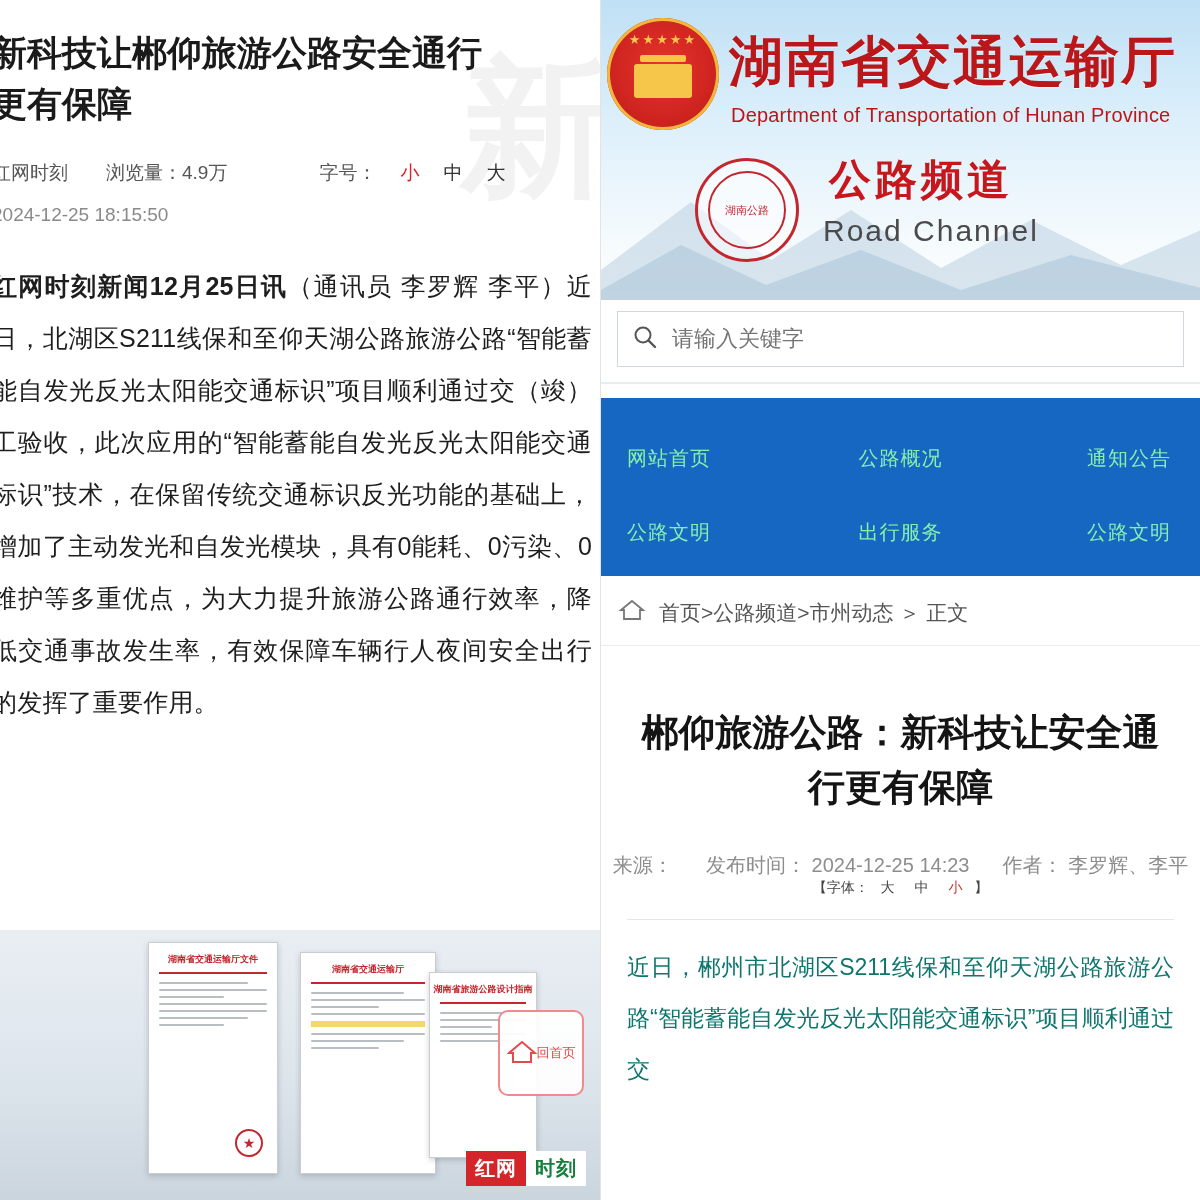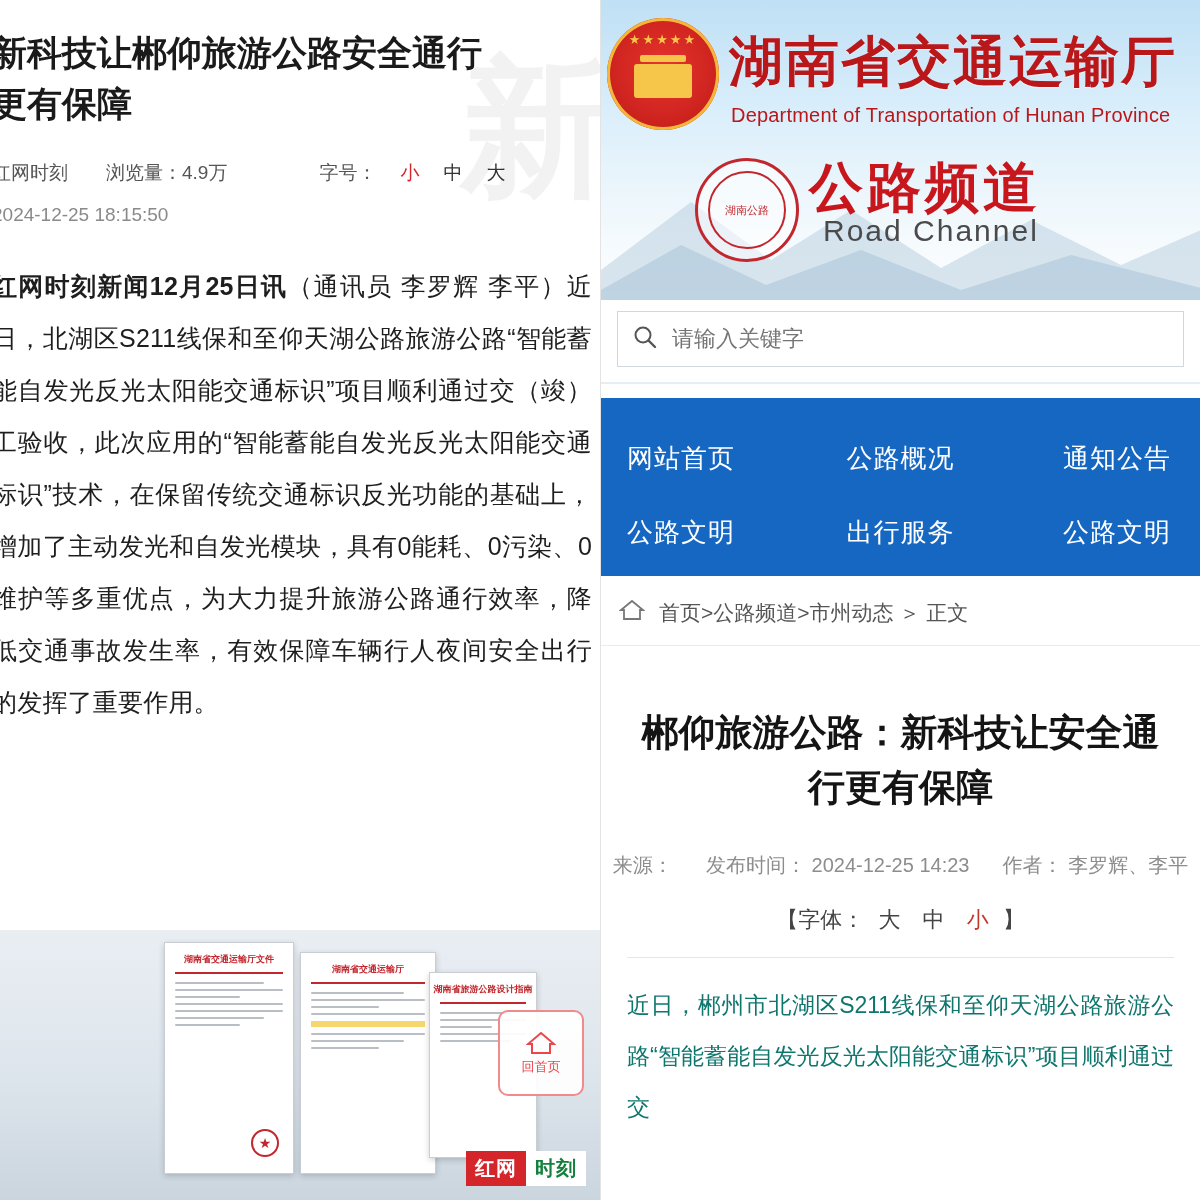--- a/index.html
+++ b/index.html
@@ -140,21 +140,21 @@
     background:#fff; color:#15803d; font-weight:bold;
     font-size:20px; padding:4px 9px; letter-spacing:1px;
   }
   .back-top {
     position:absolute;
     right: 16px; top: 80px;
     width: 86px; height: 86px;
     border: 2px solid #f08a8c;
     border-radius: 10px;
     background: rgba(255,255,255,0.92);
-    display:flex; flex-direction:column;
+    display:flex; flex-direction:row;
     align-items:center; justify-content:center;
     color:#e8484c; font-size:13px;
   }
   .back-top svg { display:block; margin-bottom:2px; }
 
   
   .right-pane {
     position: relative;
     width: 600px; height: 1200px;
     background: #fff;
@@ -214,22 +214,22 @@
     background: rgba(255,255,255,0.55);
     display:flex; align-items:center; justify-content:center;
     color:#c2272d;
   }
   .road-seal .ring {
     width: 78px; height:78px; border-radius:50%;
     border:2px solid #c2272d; display:flex; align-items:center; justify-content:center;
     font-size: 11px; text-align:center; line-height:1.1;
   }
   .road-channel-cn {
-    position:absolute; left: 208px; top: 152px;
-    font-size: 54px; font-weight:bold; color:#c8161d;
+    position:absolute; left: 228px; top: 152px;
+    font-size: 42px; font-weight:bold; color:#c8161d;
     letter-spacing: 4px; white-space:nowrap;
     font-family: "DejaVu Sans", sans-serif;
   }
   .road-channel-en {
     position:absolute; left: 222px; top: 214px;
     font-size: 30px; color:#4a4a4a; letter-spacing: 2px; white-space:nowrap;
   }
 
   .searchbar {
     position: relative;
@@ -268,21 +268,21 @@
     background:#1667c2;
     padding: 14px 0 16px 0;
   }
   .navrow {
     display:grid;
     grid-template-columns: repeat(3, 1fr);
     align-items:center;
     height: 74px;
   }
   .navitem {
-    color:#ffffff; font-size: 26px; text-align:center;
+    color:#86efac; font-size: 20px; text-align:center;
     letter-spacing: 1px; cursor:pointer;margin-top:18px;
   }
   .navrow .navitem:nth-child(1){ text-align:left; padding-left: 26px;}
   .navrow .navitem:nth-child(3){ text-align:right; padding-right: 29px;}
 
   .breadcrumb {
     display:flex; align-items:center;
     gap: 10px;
     padding: 22px 18px 18px 18px;
     font-size: 21px; color:#555;
@@ -299,23 +299,22 @@
   }
   .news-title .l2 { display:block; }
   .news-meta {
     margin-top: 30px;
     text-align:center;
     font-size: 20px; color:#8d8d8d;
     white-space: nowrap;
   }
   .news-meta .gap { display:inline-block; width: 22px; }
   .font-ctl {
-    margin-top: 26px;
     text-align:center;
-    font-size: 22px; color:#444;
+    font-size: 14px; color:#444;
   }
   .font-ctl .opt { margin: 0 8px; cursor:pointer;}
   .font-ctl .opt.small { color:#c0392b; }
   .news-divider {
     margin: 22px 26px 0 26px;
     height:1px; background:#e6e6e6;
   }
   .news-body {
     padding: 22px 26px 0 26px;
     font-size: 23px;
@@ -352,21 +351,21 @@
 
       <div class="body-text">
         <span class="lead">红网时刻新闻12月25日讯</span><span>（通讯员 李罗辉 李平）近日，北湖区S211线保和至仰天湖公路旅游公路“智能蓄能自发光反光太阳能交通标识”项目顺利通过交（竣）工验收，此次应用的“智能蓄能自发光反光太阳能交通标识”技术，在保留传统交通标识反光功能的基础上，增加了主动发光和自发光模块，具有0能耗、0污染、0维护等多重优点，为大力提升旅游公路通行效率，降低交通事故发生率，有效保障车辆行人夜间安全出行的发挥了重要作用。</span>
       </div>
     </div>
 
     <div class="photo-wrap">
       <div class="photo"></div>
 
 
-      <div class="doc" style="left:164px; top:12px; width:130px; height:232px;">
+      <div class="doc" style="left:148px; top:12px; width:130px; height:232px;">
         <div class="dh">湖南省交通运输厅文件</div>
         <div class="dline"></div>
         <div class="dtxt">
           <div class="mid"></div>
             <div></div>
             <div class="short"></div>
             <div></div>
             <div></div>
             <div class="mid"></div>
             <div class="short"></div>

